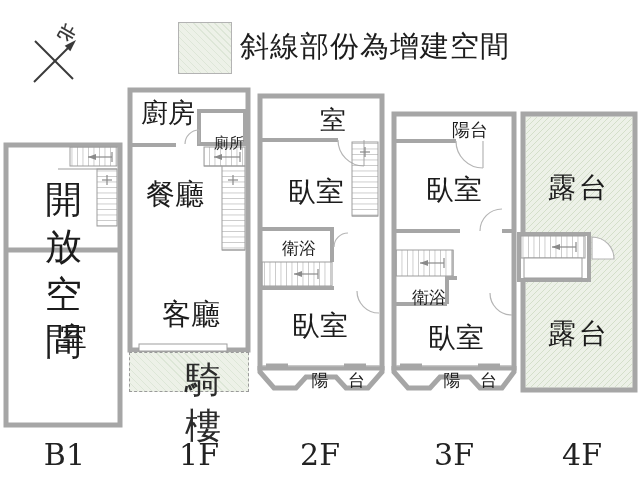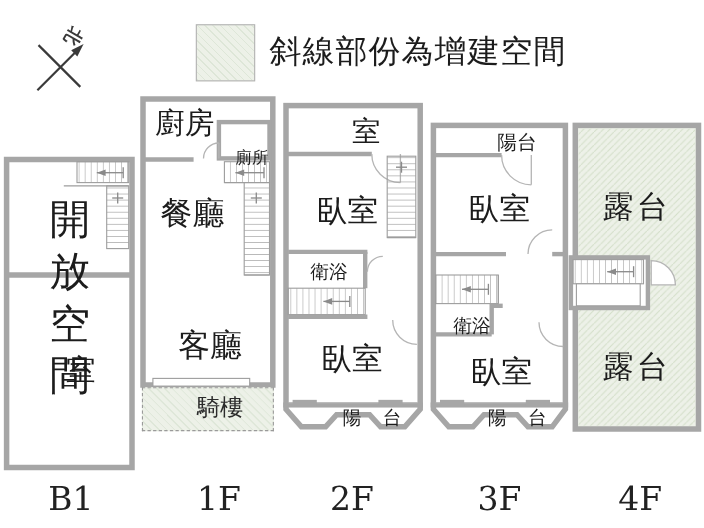--- a/index.html
+++ b/index.html
@@ -4,21 +4,21 @@
 <style>
   html,body{margin:0;padding:0;background:#fff;}
   #stage{position:relative;width:640px;height:480px;background:#ffffff;overflow:hidden;
          font-family:"DejaVu Serif","Liberation Serif",serif;}
   svg{position:absolute;left:0;top:0;}
   .lbl{position:absolute;color:#1c1c1c;text-align:right;line-height:1.28;
        font-family:"DejaVu Serif","Liberation Serif",serif;white-space:pre-line;}
   .green{background-color:#edf1e8;
          background-image:repeating-linear-gradient(45deg,rgba(150,180,140,.18) 0 1px,transparent 1px 5px);}
   #legend-box{position:absolute;left:178px;top:22px;width:52px;height:50px;border:1px solid #b3b3b3;}
-  #legend-text{left:240px;top:28px;width:280px;font-size:29px;text-align:center;letter-spacing:1px;}
+  #legend-text{left:240px;top:28px;width:280px;font-size:29px;text-align:left;letter-spacing:1px;}
   #north-label{position:absolute;left:58px;top:22px;font-size:16px;font-weight:bold;color:#3a3a3a;
                transform:rotate(120deg);font-family:"DejaVu Sans","Liberation Sans",sans-serif;}
   #watermark{position:absolute;left:150px;top:206px;width:368px;text-align:center;
              font-size:50px;font-weight:bold;color:#9b9b9b;opacity:.85;letter-spacing:8px;
              font-family:"DejaVu Sans","Liberation Sans",sans-serif;z-index:5;}
   .arcade{position:absolute;left:129px;top:352px;width:120px;height:40px;
           border:1px dashed #9a9a9a;box-sizing:border-box;}
   .floor-label{font-size:30px;color:#222;width:60px;}
   .sp{word-spacing:14px;}
 </style>
@@ -180,21 +180,21 @@
 
   <div class="arcade green"></div>
 
   <div class="lbl" style="left:20px;top:176px;width:62px;font-size:37px;">開放空間</div>
   <div class="lbl" style="left:27px;top:320px;width:60px;font-size:27px;">室</div>
 
   <div class="lbl" style="left:135px;top:96px;width:60px;font-size:27px;">廚房</div>
   <div class="lbl" style="left:200px;top:134px;width:44px;font-size:15px;">廁所</div>
   <div class="lbl" style="left:158px;top:296px;width:62px;font-size:29px;">客廳</div>
   <div class="lbl" style="left:142px;top:176px;width:62px;font-size:29px;">餐廳</div>
-  <div class="lbl" style="left:157px;top:357px;width:64px;font-size:21px;color:#2b2b2b;">騎樓</div>
+  <div class="lbl" style="left:157px;top:357px;width:64px;font-size:36px;color:#2b2b2b;">騎樓</div>
 
   <div class="lbl" style="left:294px;top:104px;width:52px;font-size:26px;">室</div>
   <div class="lbl" style="left:284px;top:174px;width:60px;font-size:28px;">臥室</div>
   <div class="lbl" style="left:272px;top:238px;width:44px;font-size:17px;">衛浴</div>
   <div class="lbl" style="left:288px;top:308px;width:60px;font-size:28px;">臥室</div>
   <div class="lbl sp" style="left:275px;top:370px;width:90px;font-size:17px;">陽 台</div>
 
   <div class="lbl" style="left:444px;top:118px;width:44px;font-size:18px;">陽台</div>
   <div class="lbl" style="left:422px;top:172px;width:60px;font-size:28px;">臥室</div>
   <div class="lbl" style="left:402px;top:287px;width:44px;font-size:17px;">衛浴</div>

